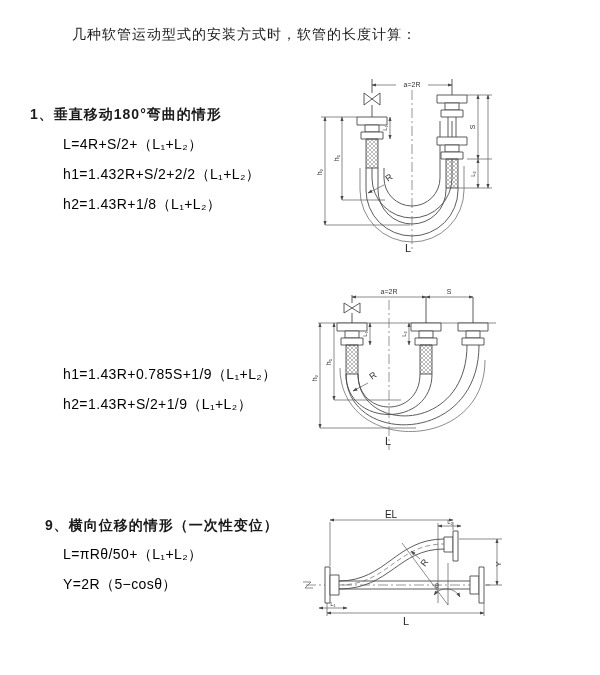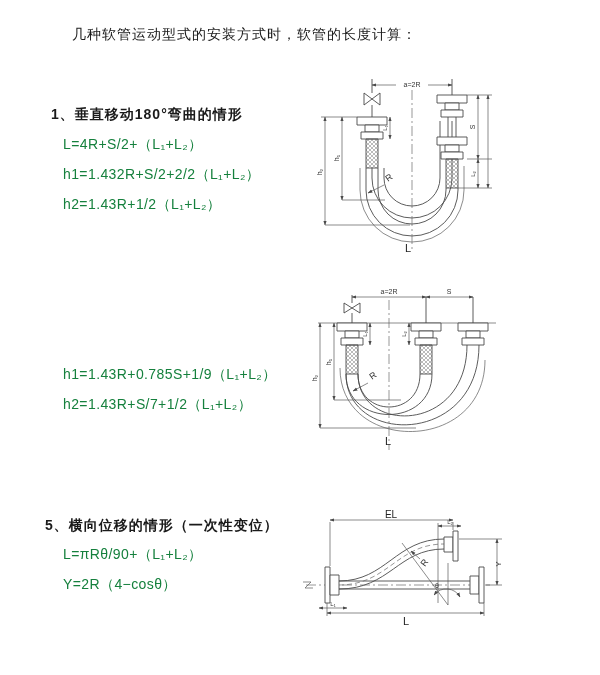--- a/index.html
+++ b/index.html
@@ -1,49 +1,49 @@
 <!DOCTYPE html>
 <html><head>
 <meta charset="utf-8">
 <style>
   html,body{margin:0;padding:0;background:#fff;}
   #canvas{position:relative;width:600px;height:675px;background:#ffffff;overflow:hidden;
           font-family:"Liberation Sans",sans-serif;color:#1a1a1a;}
   .title{position:absolute;left:35px;top:26px;font-size:14px;font-weight:normal;letter-spacing:1px;margin-left:37px;}
   .sec-heading{position:absolute;font-size:14px;font-weight:bold;letter-spacing:1px;}
-  .formula{position:absolute;font-size:14px;letter-spacing:.4px;color:#15803d;}
+  .formula{position:absolute;font-size:14px;letter-spacing:.4px;color:#000000;}
   .diagram{position:absolute;}
   svg{display:block;}
   svg line,svg path,svg rect,svg circle{vector-effect:non-scaling-stroke;}
   .ln{stroke:#4a4a4a;stroke-width:.9;fill:none;}
   .thin{stroke:#5a5a5a;stroke-width:.7;fill:none;}
   .cl{stroke:#6a6a6a;stroke-width:.7;fill:none;stroke-dasharray:10 3 2 3;}
   .hd{stroke:#6a6a6a;stroke-width:.7;fill:none;stroke-dasharray:5 3;}
   .wh{fill:#ffffff;stroke:#4a4a4a;stroke-width:.9;}
   .lb{fill:#333;font-size:7px;font-family:"Liberation Sans",sans-serif;}
   .lb2{fill:#222;font-size:11px;font-family:"Liberation Sans",sans-serif;}
 </style>
 </head>
 <body>
 
 <div id="canvas">
 
   <div class="title">几种软管运动型式的安装方式时，软管的长度计算：</div>
 
-  <div class="sec-heading" style="left:51px;top:106px">1、垂直移动180°弯曲的情形</div>
+  <div class="sec-heading" style="left:30px;top:106px">1、垂直移动180°弯曲的情形</div>
   <div class="formula" style="left:63px;top:136px">L=4R+S/2+（L₁+L₂）</div>
   <div class="formula" style="left:63px;top:166px">h1=1.432R+S/2+2/2（L₁+L₂）</div>
-  <div class="formula" style="left:63px;top:196px">h2=1.43R+1/2（L₁+L₂）</div>
+  <div class="formula" style="left:63px;top:196px">h2=1.43R+1/8（L₁+L₂）</div>
 
   <div class="formula" style="left:63px;top:366px">h1=1.43R+0.785S+1/9（L₁+L₂）</div>
-  <div class="formula" style="left:63px;top:396px">h2=1.43R+S/7+1/2（L₁+L₂）</div>
-
-  <div class="sec-heading" style="left:45px;top:517px">5、横向位移的情形（一次性变位）</div>
-  <div class="formula" style="left:63px;top:546px">L=πRθ/90+（L₁+L₂）</div>
-  <div class="formula" style="left:63px;top:576px">Y=2R（4−cosθ）</div>
+  <div class="formula" style="left:63px;top:396px">h2=1.43R+S/2+1/9（L₁+L₂）</div>
+
+  <div class="sec-heading" style="left:45px;top:517px">9、横向位移的情形（一次性变位）</div>
+  <div class="formula" style="left:63px;top:546px">L=πRθ/50+（L₁+L₂）</div>
+  <div class="formula" style="left:63px;top:576px">Y=2R（5−cosθ）</div>
 
   <div class="diagram" style="left:310px;top:66px;width:280px;height:196px">
     <svg width="280" height="196" viewBox="0 0 280 196">
       <defs>
         <pattern id="hA" width="4" height="4" patternUnits="userSpaceOnUse">
           <path d="M0,4 l4,-4 M0,0 l4,4" stroke="#777" stroke-width="0.5"></path>
         </pattern>
         <marker id="arA" viewBox="0 0 10 10" refX="9" refY="5" markerWidth="7" markerHeight="7" orient="auto-start-reverse">
           <path d="M0,1.5 L10,5 L0,8.5 z" fill="#4a4a4a"></path>
         </marker>

